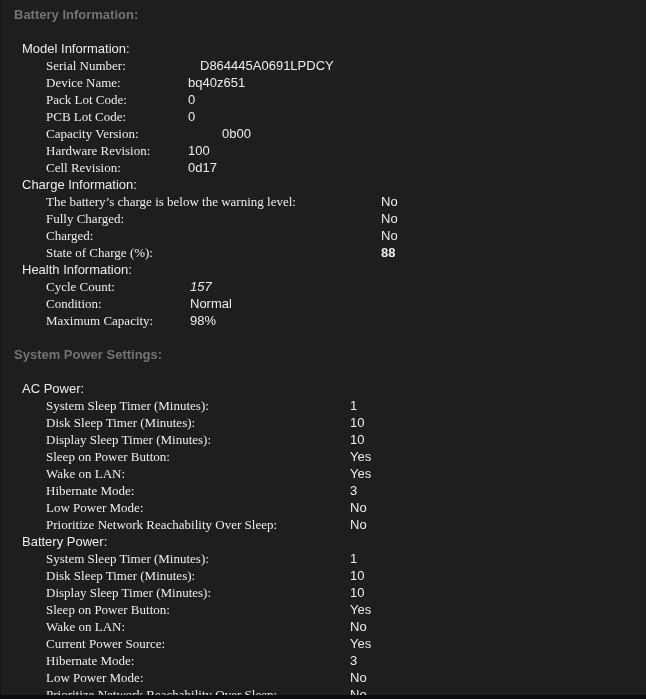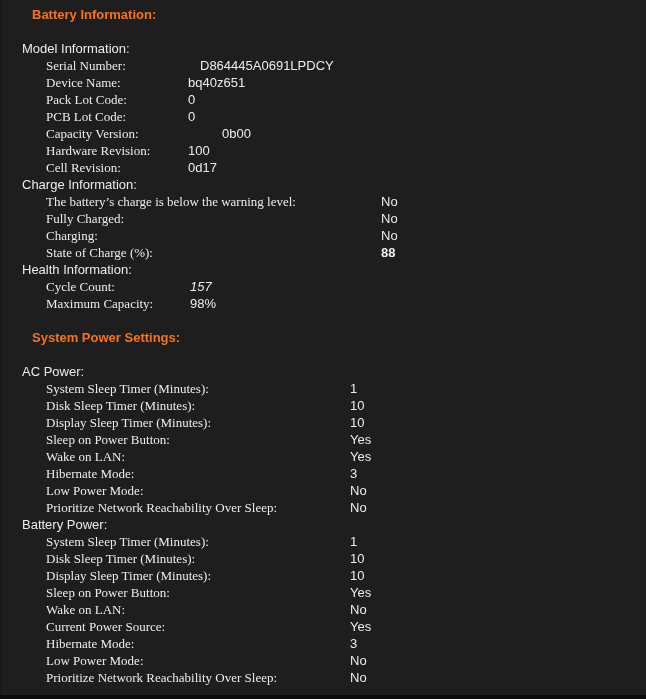--- a/index.html
+++ b/index.html
@@ -32,23 +32,23 @@
     height: 17px;
     line-height: 17px;
     white-space: nowrap;
   }
   .row .label,
   .row .value {
     position: absolute;
     top: 0;
   }
   .row.header .label {
-    left: 32px;
+    left: 14px;
     font-weight: bold;
-    color: #f97316;
+    color: #737373;
   }
   .row.group .label {
     left: 22px;
   }
   .row.item .label {
     left: 46px;
     font-family: Liberation Serif, serif;
   }
   .left-edge {
     position: absolute;
@@ -114,33 +114,37 @@
       </div>
       <div class="row item">
         <span class="label">The battery’s charge is below the warning level:</span>
         <span class="value" style="left: 381px;">No</span>
       </div>
       <div class="row item">
         <span class="label">Fully Charged:</span>
         <span class="value" style="left: 381px;">No</span>
       </div>
       <div class="row item">
-        <span class="label">Charging:</span>
+        <span class="label">Charged:</span>
         <span class="value" style="left: 381px;">No</span>
       </div>
       <div class="row item">
         <span class="label">State of Charge (%):</span>
         <span class="value" style="left: 381px; font-weight: bold;">88</span>
       </div>
       <div class="row group">
         <span class="label">Health Information:</span>
       </div>
       <div class="row item">
         <span class="label">Cycle Count:</span>
         <span class="value" style="left: 190px; font-style: italic;">157</span>
+      </div>
+      <div class="row item">
+        <span class="label">Condition:</span>
+        <span class="value" style="left: 190px;">Normal</span>
       </div>
       <div class="row item">
         <span class="label">Maximum Capacity:</span>
         <span class="value" style="left: 190px;">98%</span>
       </div>
       <div class="row blank"></div>
       <div class="row header">
         <span class="label">System Power Settings:</span>
       </div>
       <div class="row blank"></div>

